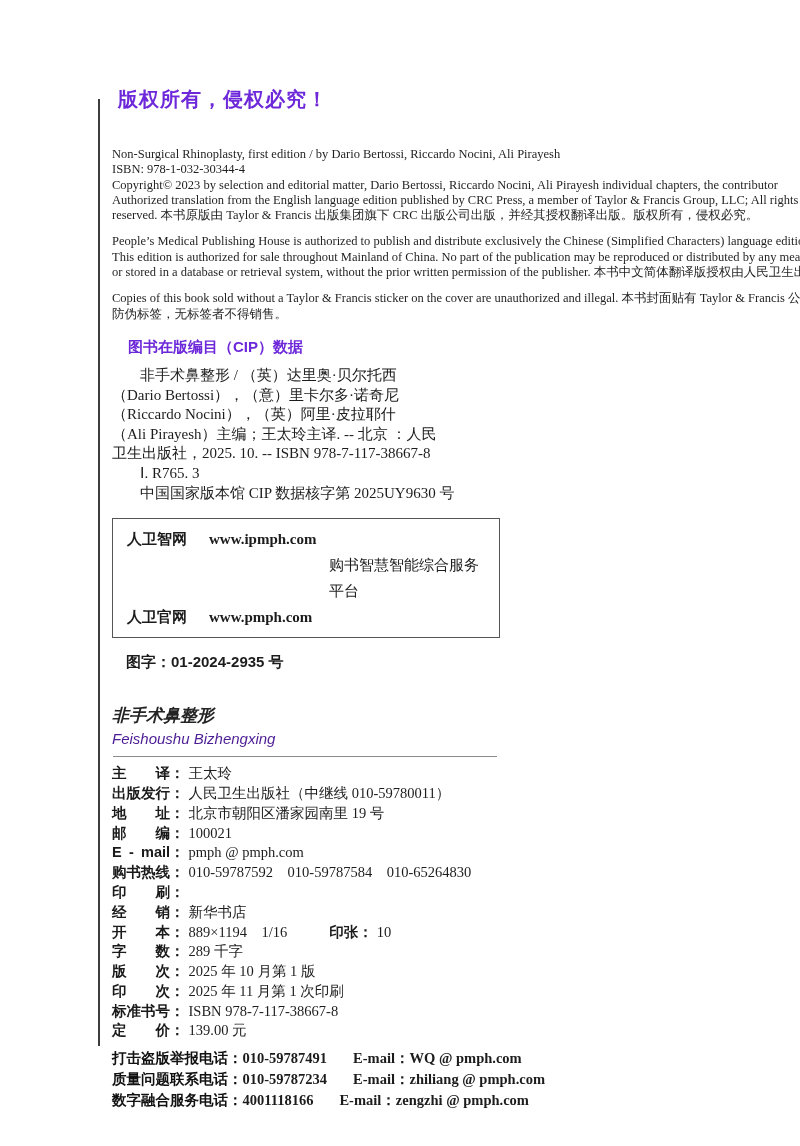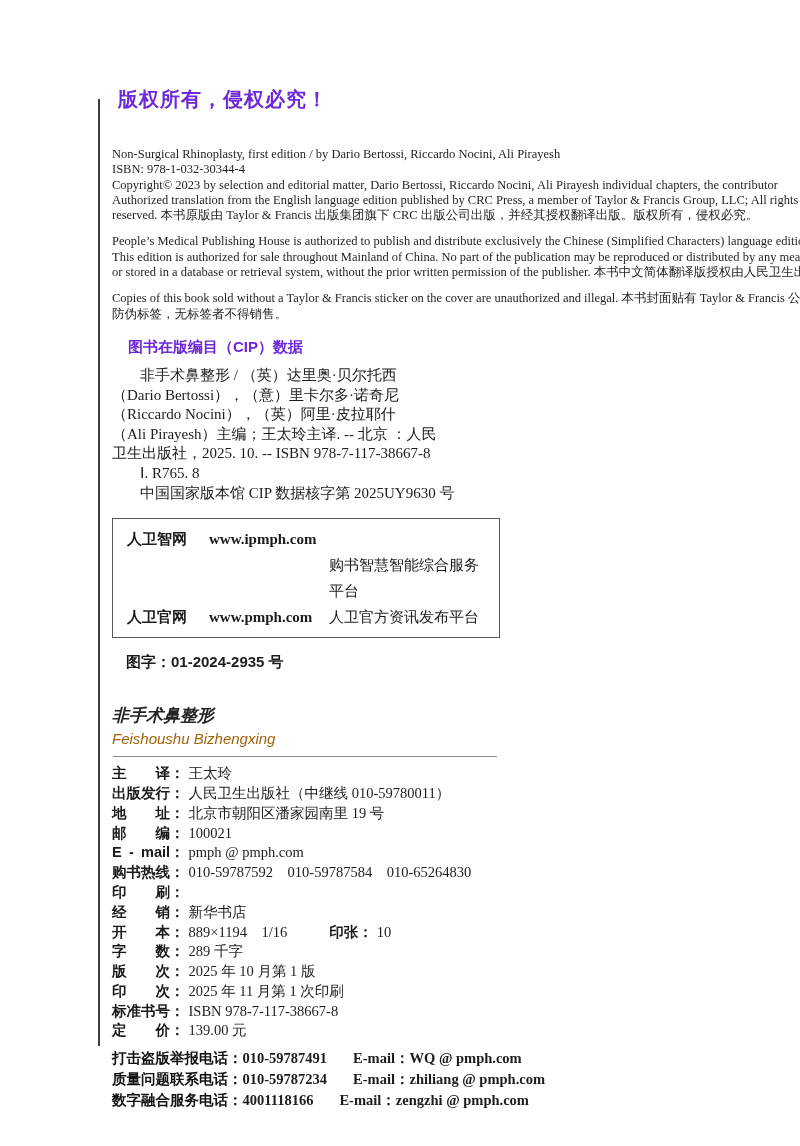--- a/index.html
+++ b/index.html
@@ -37,21 +37,21 @@
   .info-box .url  { font-weight:bold; }
   .info-box .desc { font-family:"Liberation Sans", sans-serif; }
 
   .tuzi {
     font-family:"Liberation Sans", sans-serif; font-weight:bold;
     font-size:15px; margin:15px 0 0 14px;
   }
 
   .title-block { width:392px; text-align:left; margin-top:32px;font-style:italic; }
   .title-cn { font-family:"Liberation Sans", sans-serif; font-weight:bold; font-size:17px; color:#242424; }
-  .title-py { font-family:"Liberation Sans", sans-serif; font-size:15px; color:#a16207; margin-top:3px; }
+  .title-py { font-family:"Liberation Sans", sans-serif; font-size:15px; color:#4c1d95; margin-top:3px; }
 
   .hr { width:384px; height:1px; background:#8a8a8a; margin:9px 0 7px 1px; }
 
   .details { font-size:14.5px; }
   .details .row { display:flex; align-items:baseline; line-height:19.8px; white-space:pre; }
   .dlabel {
     display:inline-flex; justify-content:space-between; width:58px;
     font-family:"Liberation Sans", sans-serif; font-weight:bold; font-size:14.5px; color:#1a1a1a;
   }
   .dcolon { font-family:"Liberation Sans", sans-serif; font-weight:bold; margin-right:4px; }
@@ -92,38 +92,37 @@
   </div>
 
   <div class="cip-heading">图书在版编目（CIP）数据</div>
 
   <div class="cip-block">
     <div class="line indent">非手术鼻整形 / （英）达里奥·贝尔托西</div>
     <div class="line">（Dario Bertossi），（意）里卡尔多·诺奇尼</div>
     <div class="line">（Riccardo Nocini），（英）阿里·皮拉耶什</div>
     <div class="line">（Ali Pirayesh）主编；王太玲主译. -- 北京 ：人民</div>
     <div class="line">卫生出版社，2025. 10. -- ISBN 978-7-117-38667-8</div>
-    <div class="line indent">Ⅰ. R765. 8</div>
+    <div class="line indent">Ⅰ. R765. 3</div>
     <div class="line indent">中国国家版本馆 CIP 数据核字第 2025UY9630 号</div>
   </div>
 
   <div class="info-box">
     <div class="row">
       <span class="label">人卫智网</span>
       <span class="url">www.ipmph.com</span>
     </div>
     <div class="row">
       <span class="label"></span>
       <span class="url"></span>
       <span class="desc">购书智慧智能综合服务平台</span>
     </div>
     <div class="row">
       <span class="label">人卫官网</span>
       <span class="url">www.pmph.com</span>
-      <span class="desc">人卫官方资讯发布平台</span>
     </div>
   </div>
 
   <div class="tuzi"><span>图字</span><span>：</span><span>01-2024-2935 号</span></div>
 
   <div class="title-block">
     <div class="title-cn">非手术鼻整形</div>
     <div class="title-py">Feishoushu Bizhengxing</div>
   </div>
 

